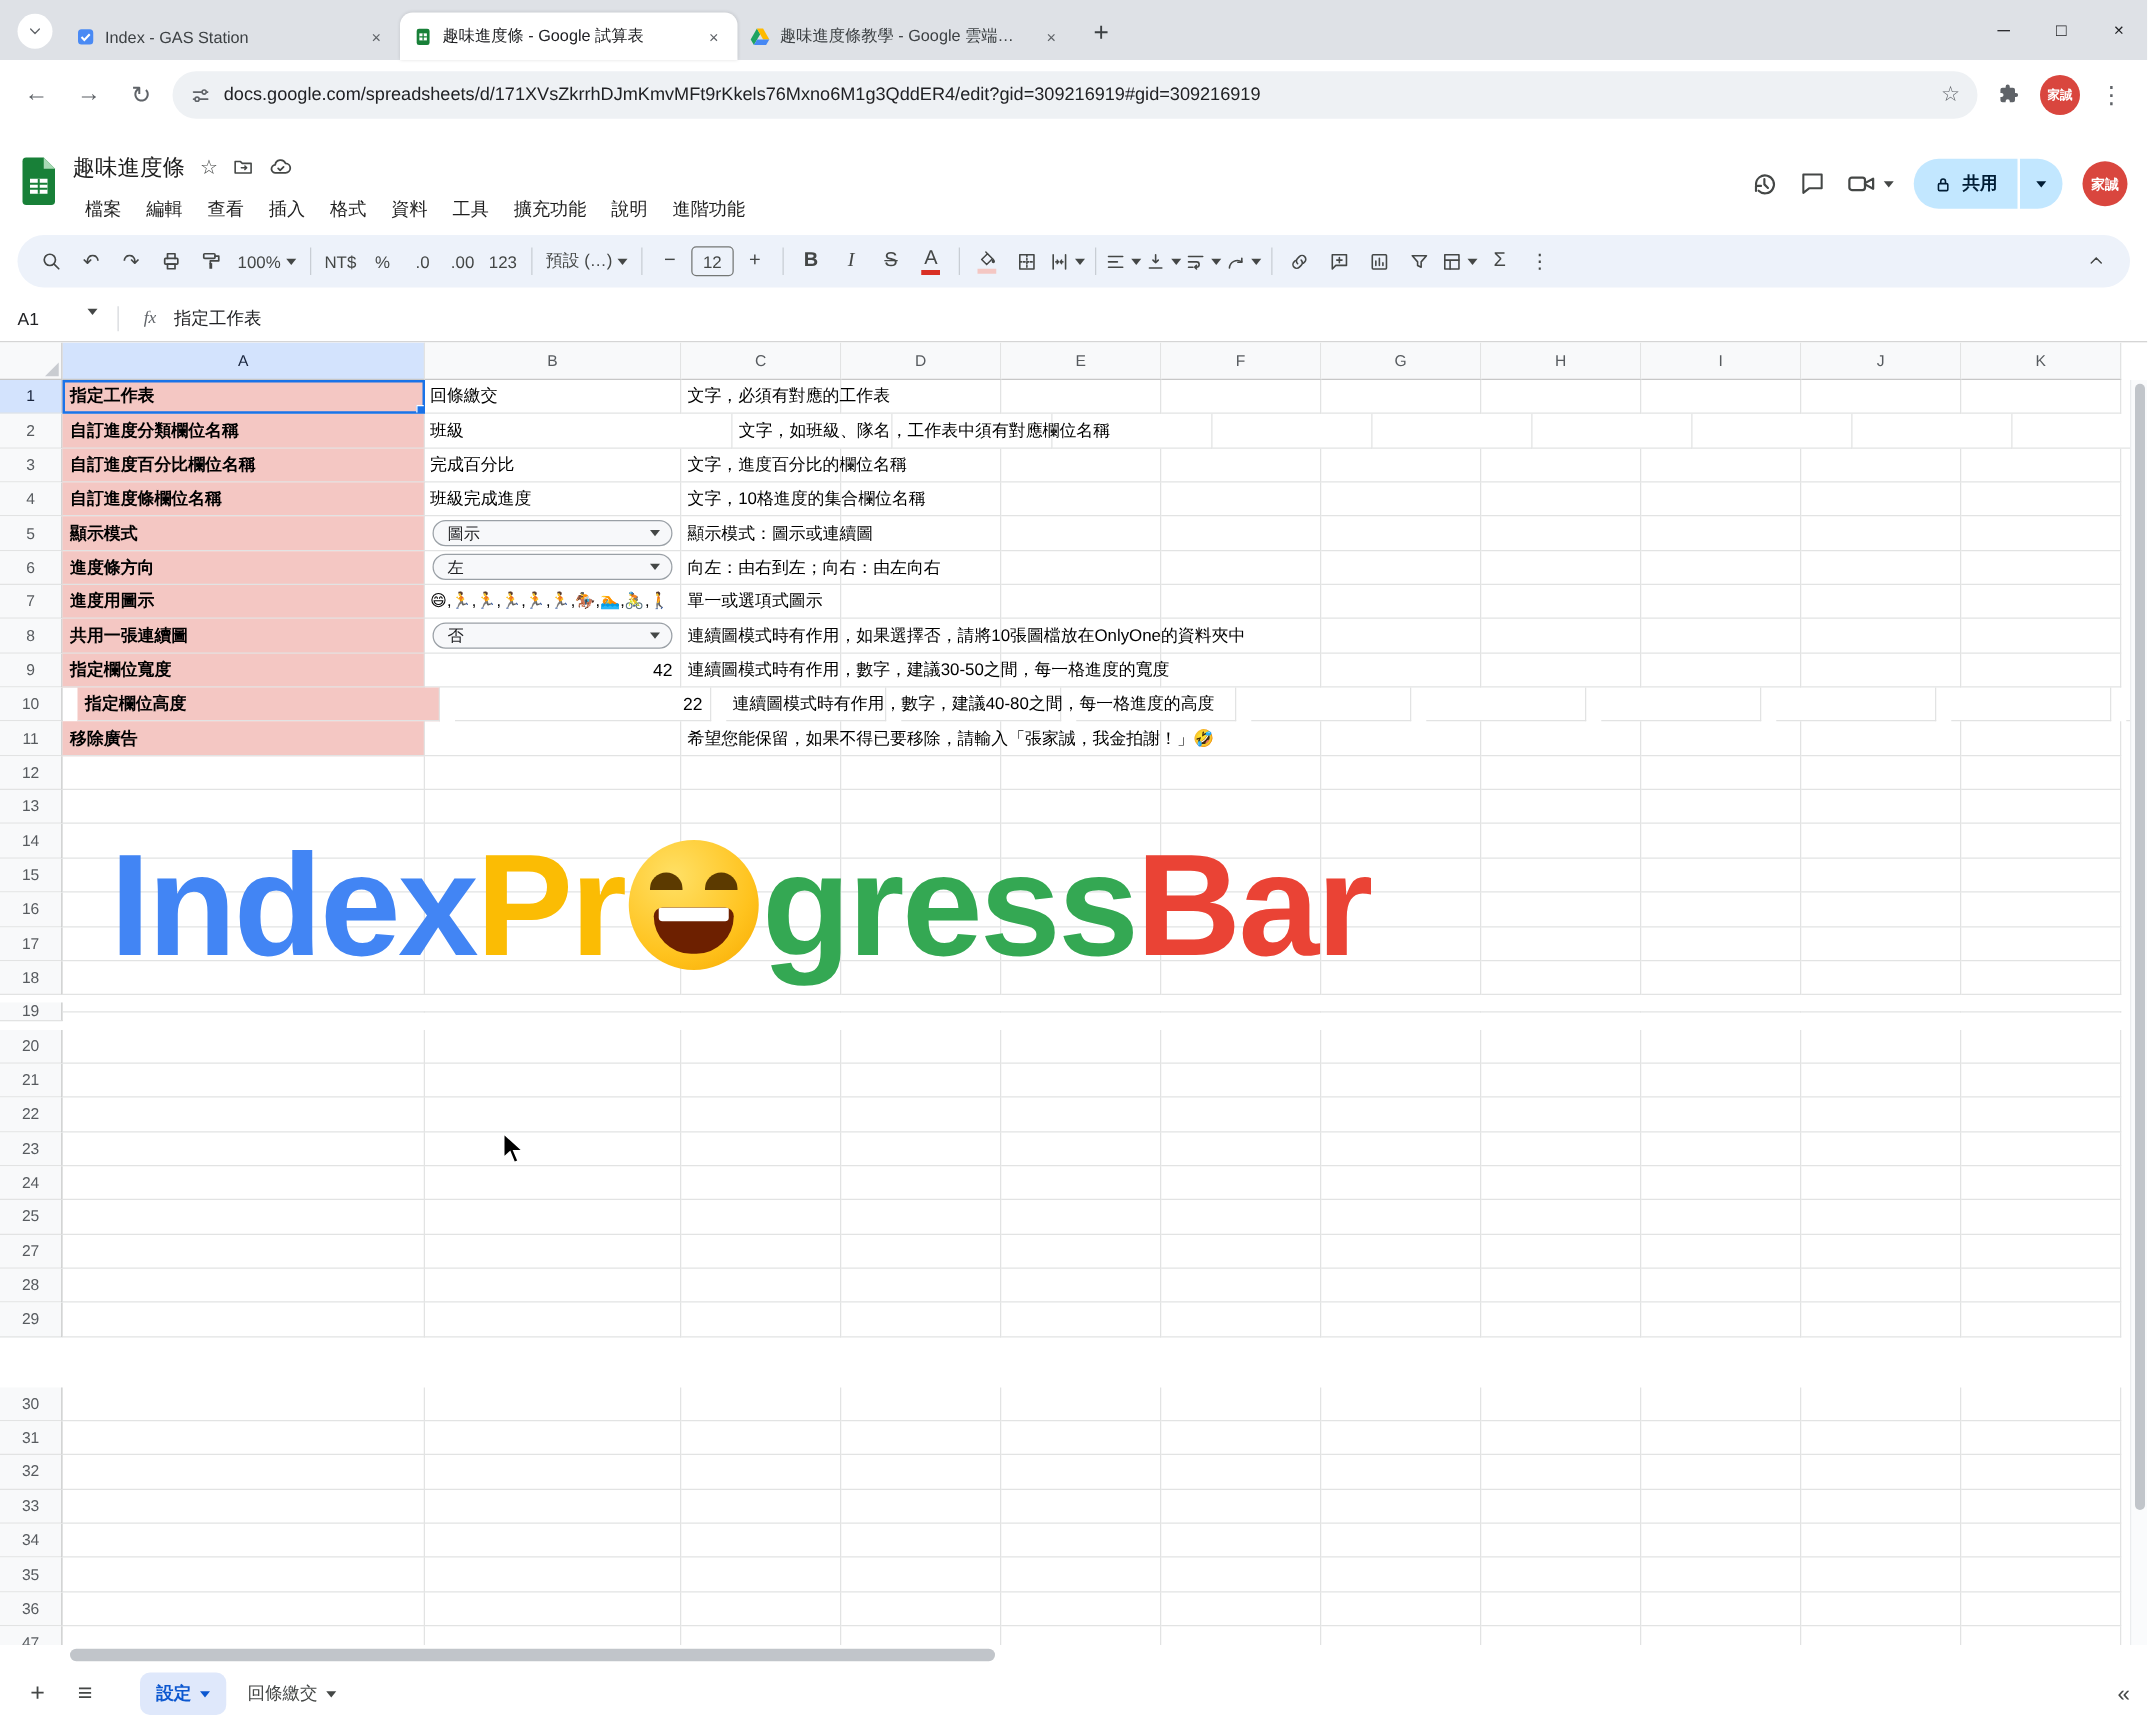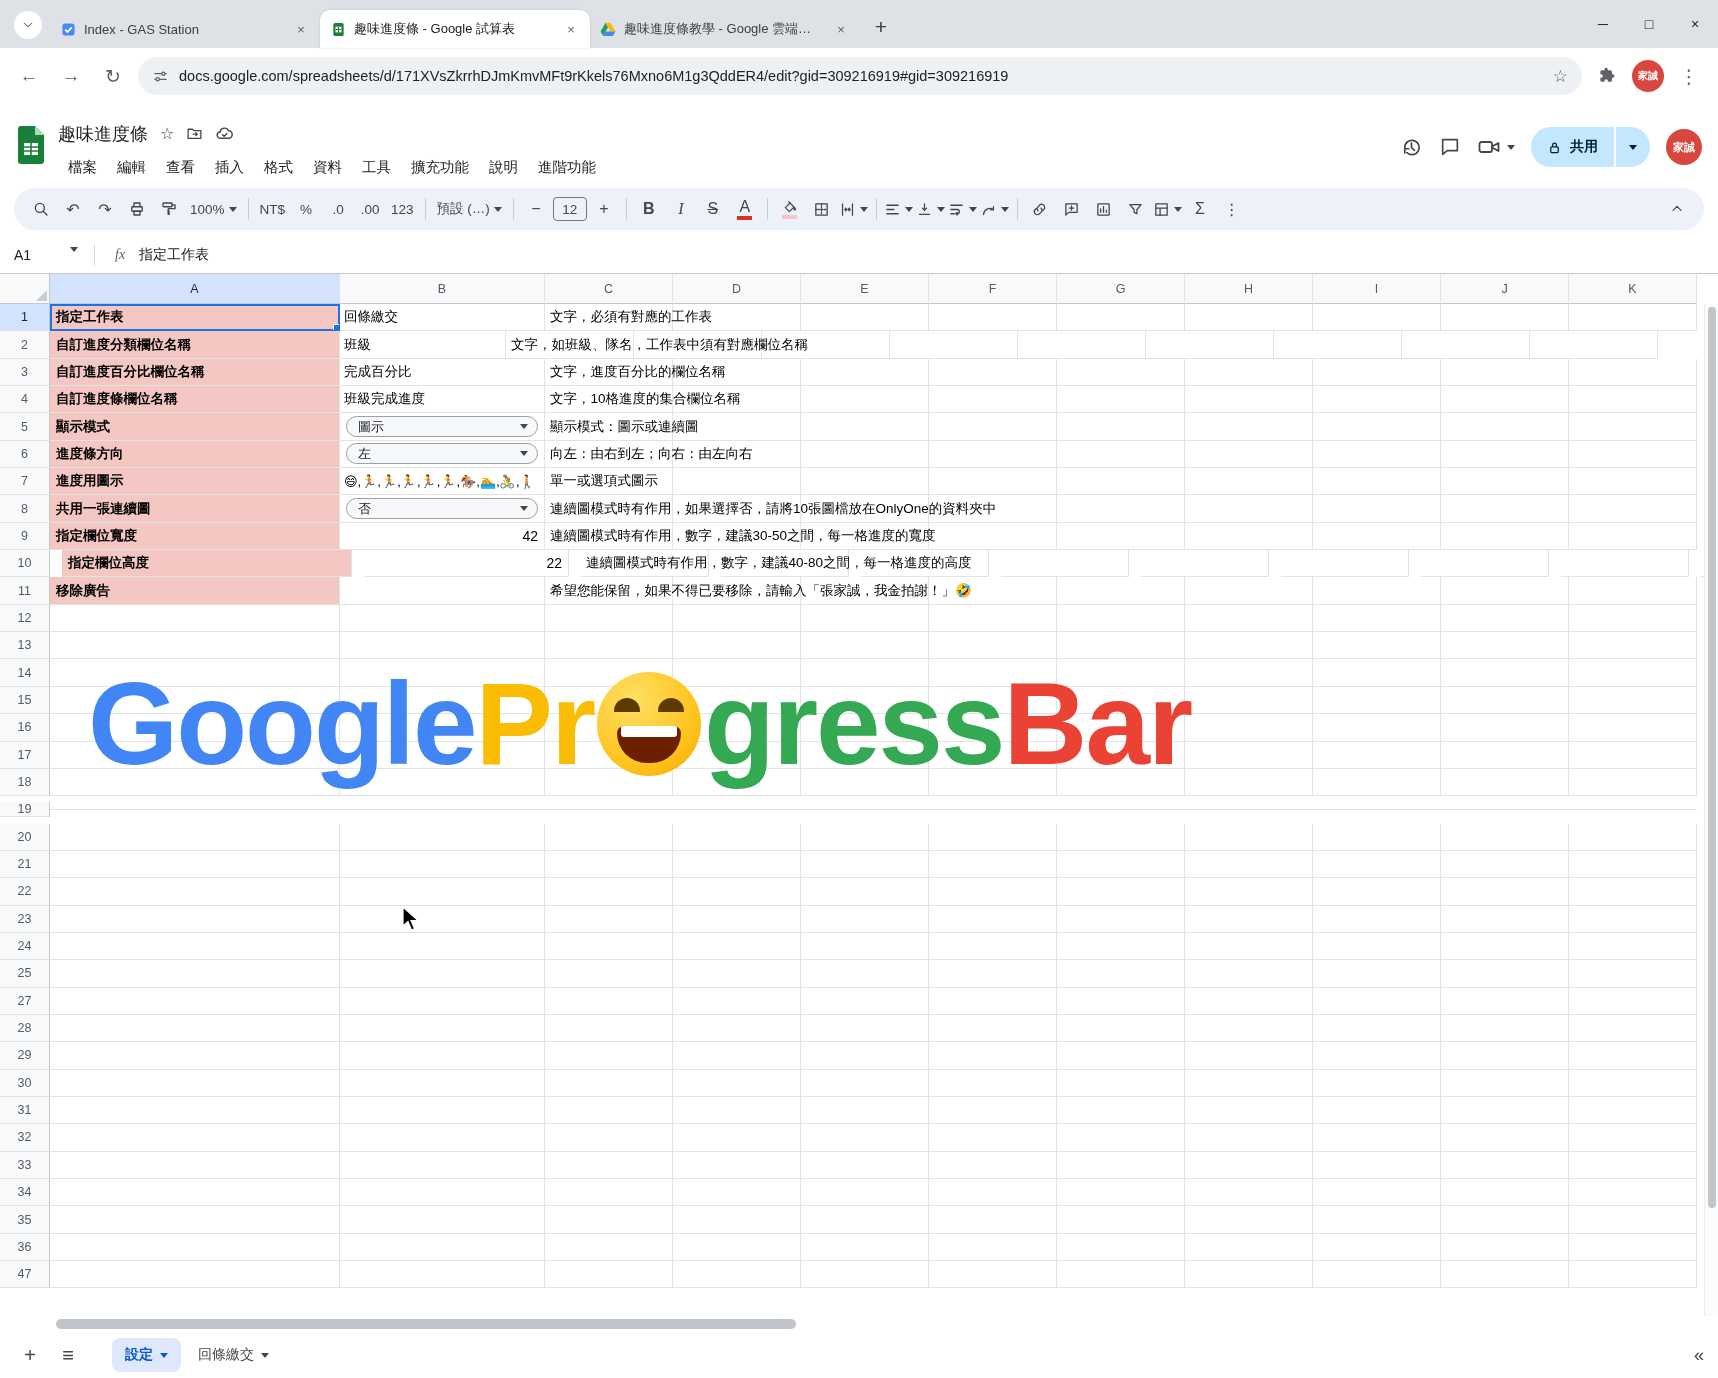--- a/index.html
+++ b/index.html
@@ -447,21 +447,21 @@
           <div class="cell" style="width: 128px;"></div>
           <div class="cell" style="width: 128px;"></div>
           <div class="cell" style="width: 128px;"></div>
           <div class="cell" style="width: 128px;"></div>
           <div class="cell" style="width: 128px;"></div>
           <div class="cell" style="width: 128px;"></div>
         </div>
         <div class="grow" style="height: 27.3514px;">
           <div class="row-h">2</div>
           <div class="cell a-cell" style="width: 290px;">自訂進度分類欄位名稱</div>
-          <div class="cell" style="width: 166px;">班級</div>
+          <div class="cell" style="width: 246px;">班級</div>
           <div class="cell" style="width: 128px;">
             <span class="spill">文字，如班級、隊名，工作表中須有對應欄位名稱</span>
           </div>
           <div class="cell" style="width: 128px;"></div>
           <div class="cell" style="width: 128px;"></div>
           <div class="cell" style="width: 128px;"></div>
           <div class="cell" style="width: 128px;"></div>
           <div class="cell" style="width: 128px;"></div>
           <div class="cell" style="width: 128px;"></div>
           <div class="cell" style="width: 128px;"></div>
@@ -857,21 +857,21 @@
           <div class="cell" style="width: 128px;"></div>
           <div class="cell" style="width: 128px;"></div>
           <div class="cell" style="width: 128px;"></div>
           <div class="cell" style="width: 128px;"></div>
           <div class="cell" style="width: 128px;"></div>
           <div class="cell" style="width: 128px;"></div>
           <div class="cell" style="width: 128px;"></div>
           <div class="cell" style="width: 128px;"></div>
           <div class="cell" style="width: 128px;"></div>
         </div>
-        <div class="grow" style="height: 27.3514px;">
+        <div class="grow" style="height: 27.3514px; margin-top: 40px;">
           <div class="row-h">30</div>
           <div class="cell" style="width: 290px;"></div>
           <div class="cell" style="width: 205px;"></div>
           <div class="cell" style="width: 128px;"></div>
           <div class="cell" style="width: 128px;"></div>
           <div class="cell" style="width: 128px;"></div>
           <div class="cell" style="width: 128px;"></div>
           <div class="cell" style="width: 128px;"></div>
           <div class="cell" style="width: 128px;"></div>
           <div class="cell" style="width: 128px;"></div>
@@ -972,21 +972,21 @@
           <div class="cell" style="width: 128px;"></div>
           <div class="cell" style="width: 128px;"></div>
           <div class="cell" style="width: 128px;"></div>
           <div class="cell" style="width: 128px;"></div>
           <div class="cell" style="width: 128px;"></div>
           <div class="cell" style="width: 128px;"></div>
         </div>
       </div>
 
     <div class="logo">
-        <span class="lg" style="color: rgb(66, 133, 244);">Google</span>
+        <span class="lg" style="color: rgb(66, 133, 244);">Index</span>
         <span class="lg" style="color: rgb(251, 188, 4);">Pr</span>
         <span class="emoji-face">
           <span class="ef-eye l"></span>
           <span class="ef-eye r"></span>
           <span class="ef-mouth">
             <span class="ef-teeth"></span>
           </span>
         </span>
         <span class="lg" style="color: rgb(52, 168, 83);">gress</span>
         <span class="lg" style="color: rgb(234, 67, 53);">Bar</span>

